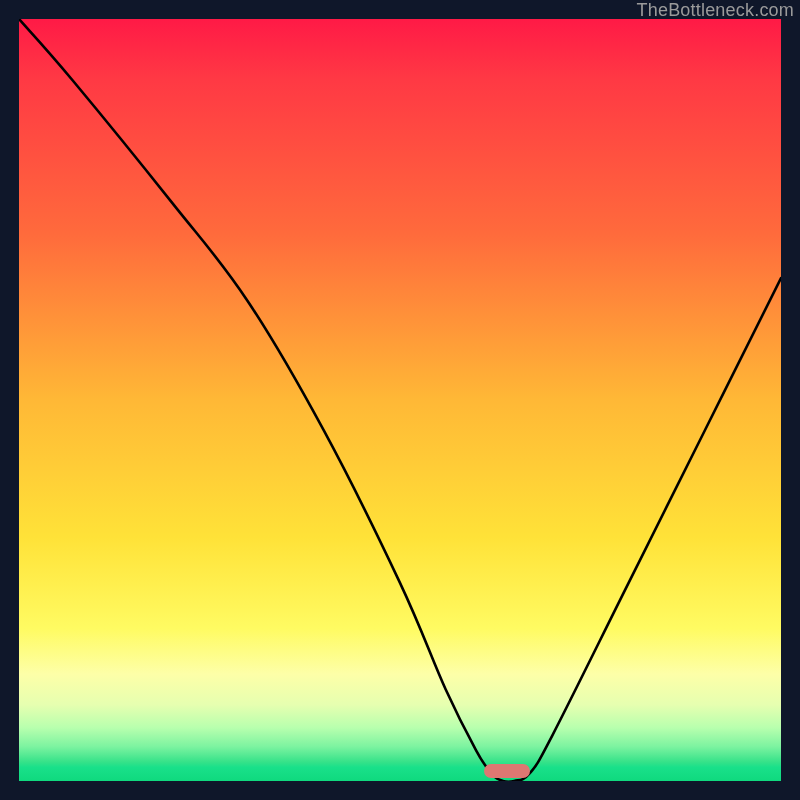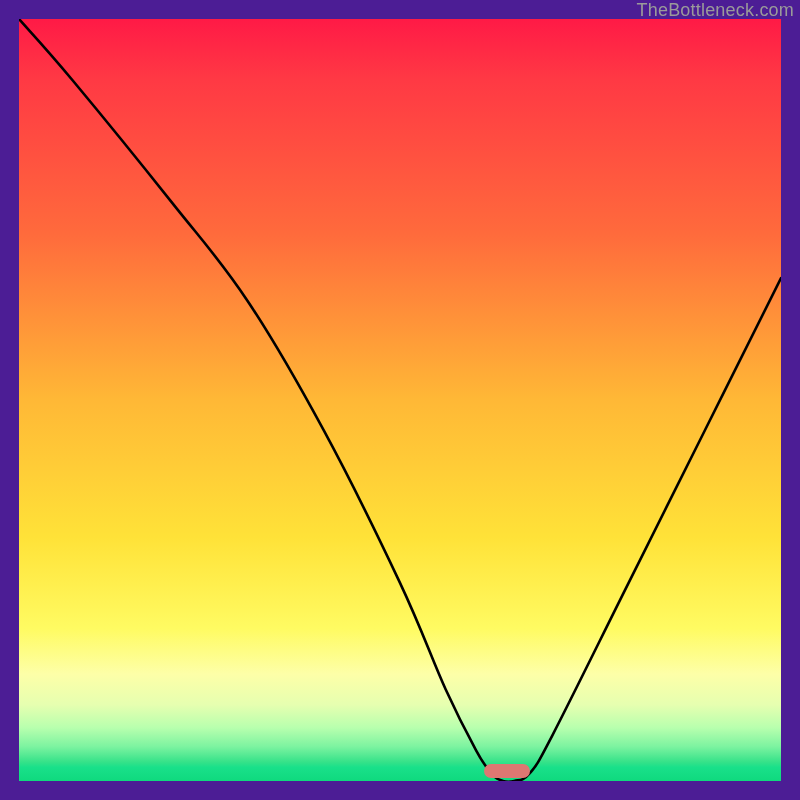--- a/index.html
+++ b/index.html
@@ -8,21 +8,21 @@
     width: 800px;
     height: 800px;
     background: #000;
     overflow: hidden;
     font-family: Arial, Helvetica, sans-serif;
   }
   .stage {
     position: relative;
     width: 800px;
     height: 800px;
-    background: #4c1d95;
+    background: #0f172a;
   }
   .plot {
     position: absolute;
     left: 19px;
     top: 19px;
     width: 762px;
     height: 762px;
     overflow: hidden;
   }
   .gradient {

